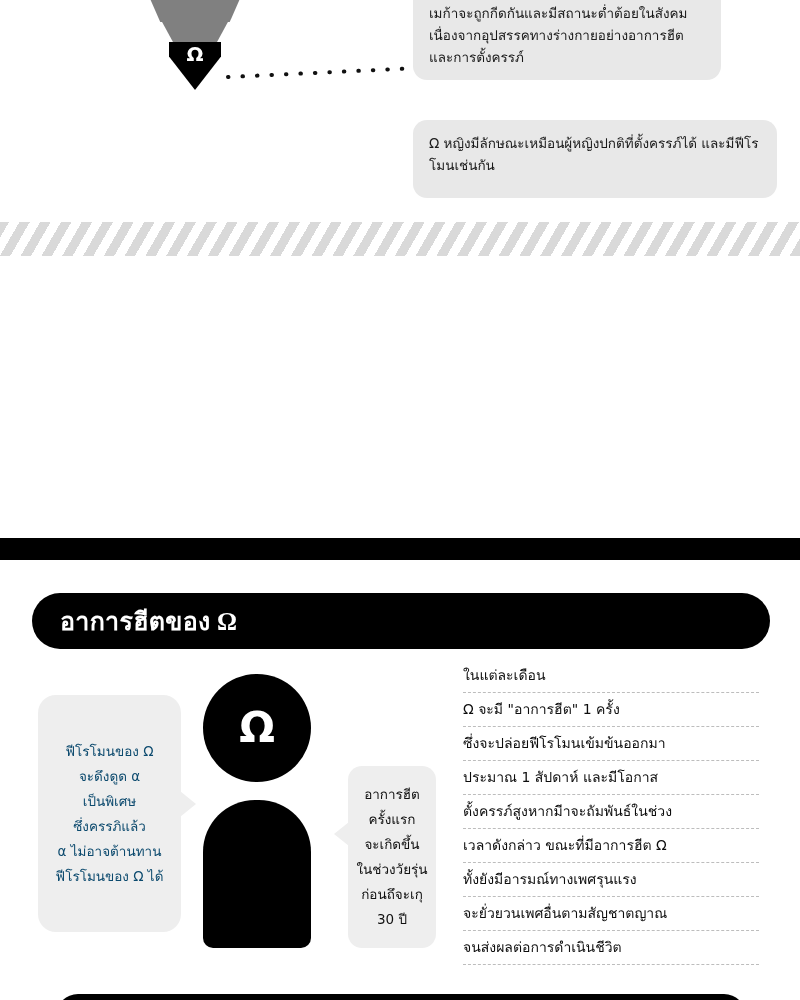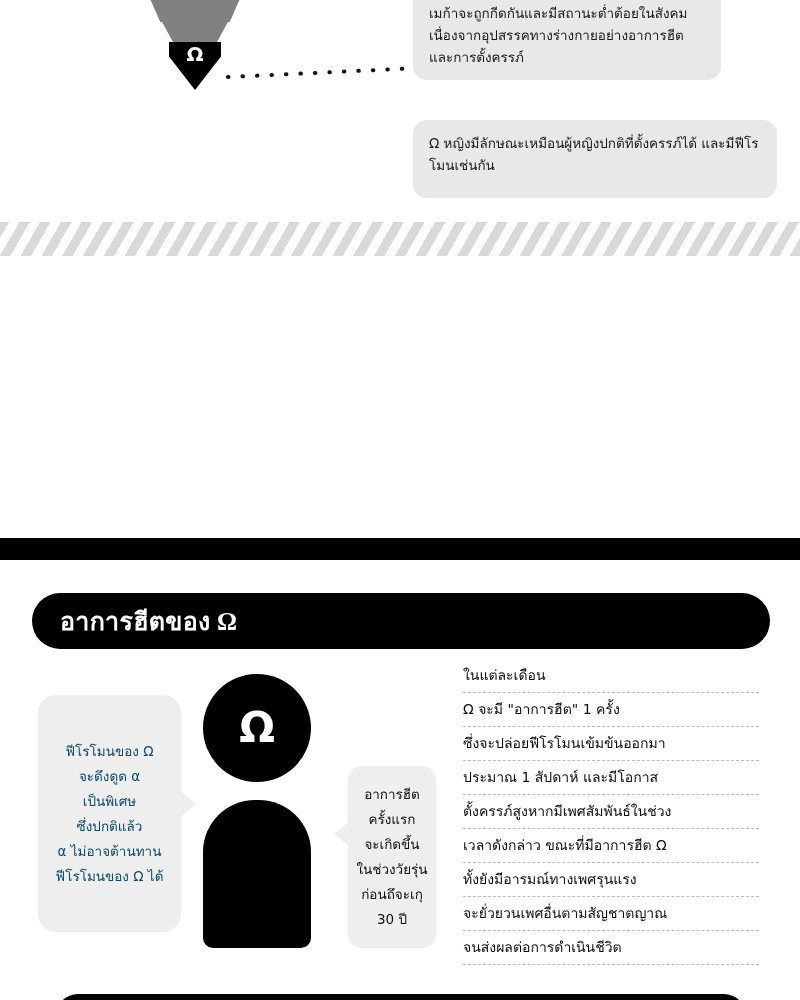--- a/index.html
+++ b/index.html
@@ -258,21 +258,21 @@
 
   <div class="heading-pill">
     <span class="title">อาการฮีตของ Ω</span>
   </div>
 
   <div class="panel-left">
     <div class="tail"></div>
     <div>ฟีโรโมนของ Ω</div>
     <div>จะดึงดูด α</div>
     <div>เป็นพิเศษ</div>
-    <div>ซึ่งปกติแล้ว</div>
+    <div>ซึ่งครรภิแล้ว</div>
     <div>α ไม่อาจต้านทาน</div>
     <div>ฟีโรโมนของ Ω ได้</div>
   </div>
 
   <div class="person-head">
     <span>Ω</span>
   </div>
   <div class="person-body"></div>
 
   <div class="panel-mid">
@@ -283,21 +283,21 @@
     <div>ในช่วงวัยรุ่น</div>
     <div>ก่อนถึจะเกุ</div>
     <div>30 ปี</div>
   </div>
 
   <div class="list-right">
     <div class="row">ในแต่ละเดือน</div>
     <div class="row">Ω จะมี "อาการฮีต" 1 ครั้ง</div>
     <div class="row">ซึ่งจะปล่อยฟีโรโมนเข้มข้นออกมา</div>
     <div class="row">ประมาณ 1 สัปดาห์ และมีโอกาส</div>
-    <div class="row">ตั้งครรภ์สูงหากมีเพศสัมพันธ์ในช่วง</div>
+    <div class="row">ตั้งครรภ์สูงหากมีาจะถัมพันธ์ในช่วง</div>
     <div class="row">เวลาดังกล่าว ขณะที่มีอาการฮีต Ω</div>
     <div class="row">ทั้งยังมีอารมณ์ทางเพศรุนแรง</div>
     <div class="row">จะยั่วยวนเพศอื่นตามสัญชาตญาณ</div>
     <div class="row">จนส่งผลต่อการดำเนินชีวิต</div>
   </div>
 
   <div class="bottom-pill"></div>
 
 </div>
 

